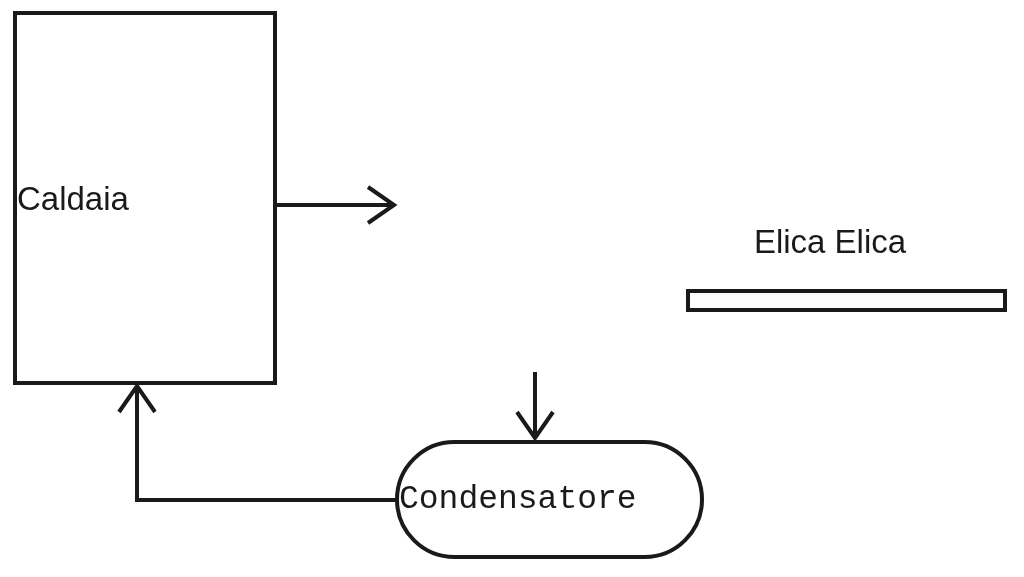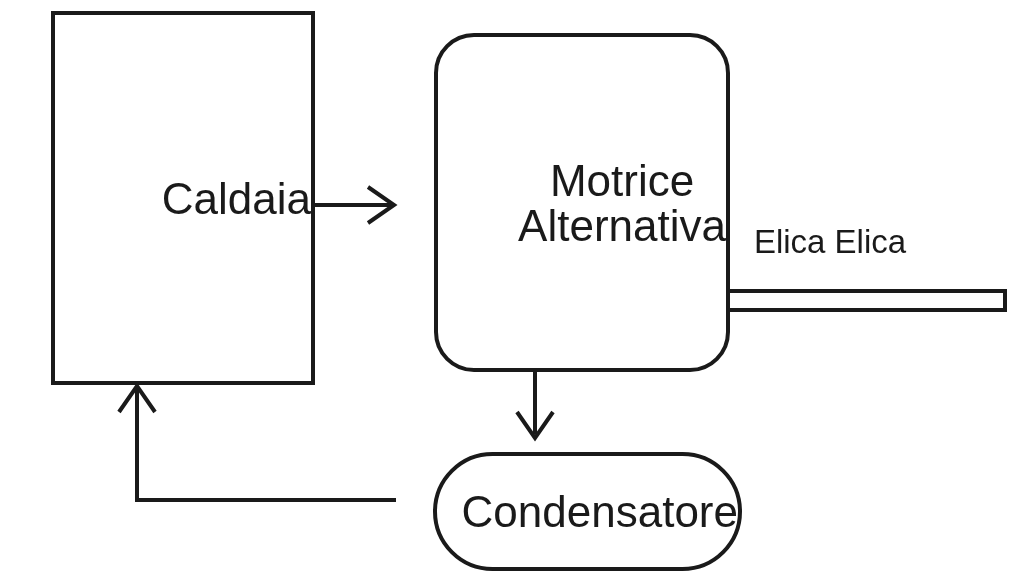--- a/index.html
+++ b/index.html
@@ -15,36 +15,36 @@
     color:var(--stroke);
     overflow:hidden;
   }
   .node{
     position:absolute;
     box-sizing:border-box;
     background:var(--bg);
     border:4px solid var(--stroke);
     display:flex;
     align-items:center;
-    justify-content:flex-end;
+    justify-content:flex-start;
     text-align:center;
-    font-size:44px;
+    font-size:33px;
     line-height:45px;
-    margin-left:38px;
   }
   .node-caldaia{
     left:13px;top:11px;width:264px;height:374px;
   }
   .node-motrice{
     left:396px;top:33px;width:296px;height:339px;
     border-radius:40px;
   }
   .node-condensatore{
-    left:395px;top:452px;width:309px;height:119px;
+    left:395px;top:440px;width:309px;height:119px;
     border-radius:60px;
+    font-family:Liberation Mono, monospace;
   }
   .shaft{
     position:absolute;
     box-sizing:border-box;
     left:686px;top:289px;width:321px;height:23px;
     background:var(--bg);
     border:4px solid var(--stroke);
   }
   .shaft-label{
     position:absolute;
@@ -89,24 +89,18 @@
     </g>
   </svg>
 
   <div class="shaft"></div>
   <div class="shaft-label">Elica Elica</div>
 
   <div class="node node-caldaia">
     <span>Caldaia</span>
   </div>
 
-  <div class="node node-motrice">
-    <span class="label-lines">
-      <span>Motrice</span>
-      <span>Alternativa</span>
-    </span>
-  </div>
 
   <div class="node node-condensatore">
     <span>Condensatore</span>
   </div>
 
 </div>
 
 </body></html>

